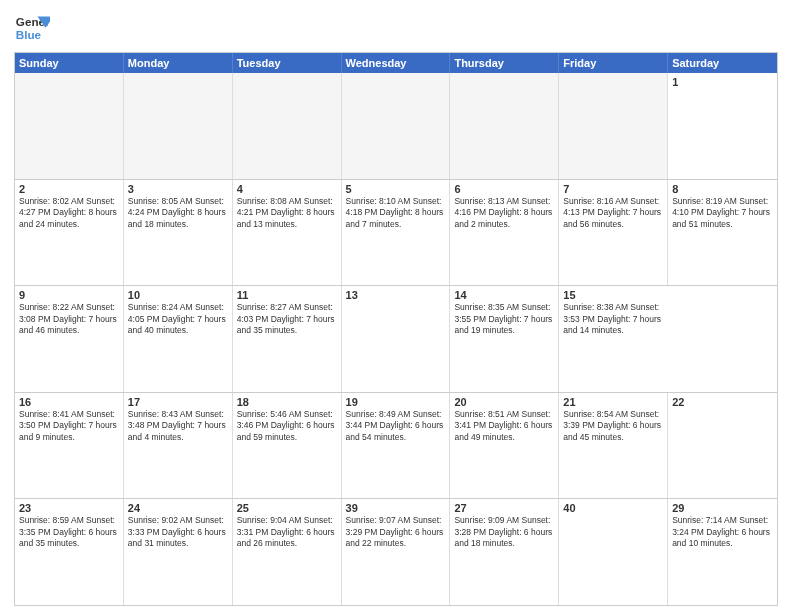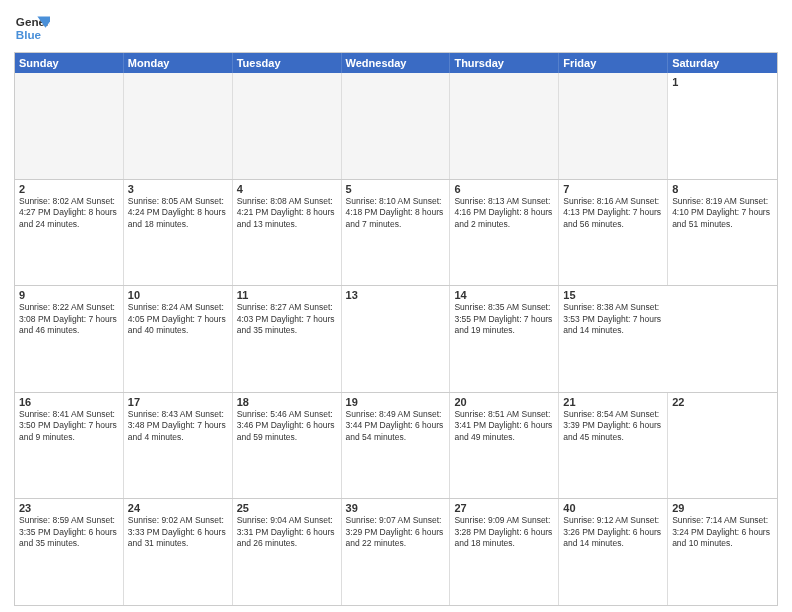--- a/index.html
+++ b/index.html
@@ -313,24 +313,20 @@
           </div>
           <div class="cal-cell">
             <span class="day-num">27</span>
             <div class="sun-info">Sunrise: 9:09 AM
 Sunset: 3:28 PM
 Daylight: 6 hours
 and 18 minutes.</div>
           </div>
           <div class="cal-cell">
             <span class="day-num">40</span>
-            <div class="sun-info">Sunrise: 9:12 AM
-Sunset: 3:26 PM
-Daylight: 6 hours
-and 14 minutes.</div>
           </div>
           <div class="cal-cell">
             <span class="day-num">29</span>
             <div class="sun-info">Sunrise: 7:14 AM
 Sunset: 3:24 PM
 Daylight: 6 hours
 and 10 minutes.</div>
           </div>
         </div>
       </div>

